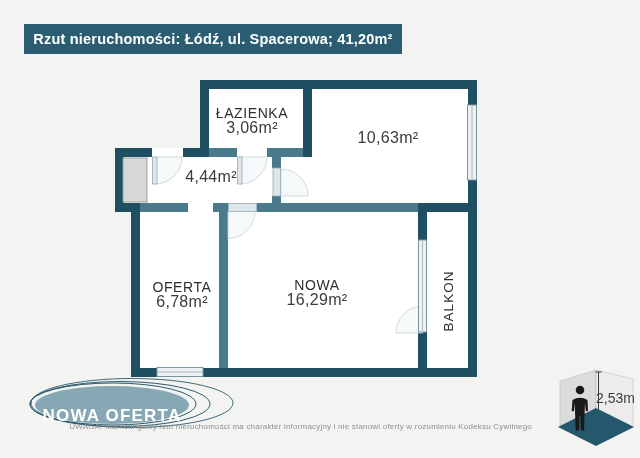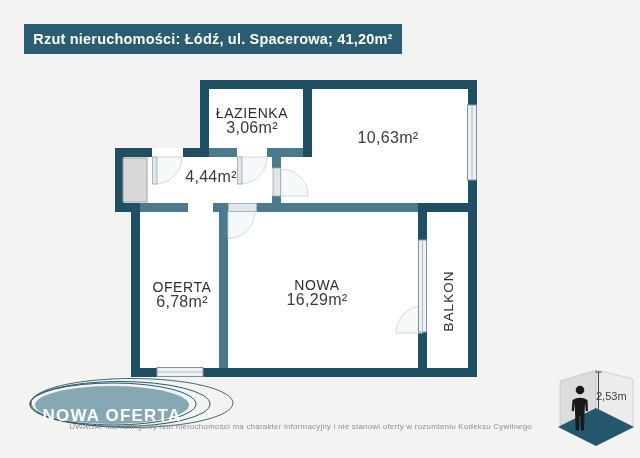--- a/index.html
+++ b/index.html
@@ -22,21 +22,21 @@
   .badge-label{
     position:absolute;left:32px;top:395px;width:160px;text-align:center;
     color:#ffffff;font-size:17px;font-weight:bold;letter-spacing:1.2px;line-height:20px;
     white-space:nowrap;
     margin-top:11px;
   }
   .disclaimer{
     position:absolute;left:28px;top:421px;width:504px;text-align:right;
     font-size:8px;line-height:11px;color:#8f8f8f;letter-spacing:.2px;
   }
-  .height-label{position:absolute;left:564px;top:390px;font-size:11px;color:#3d3d3d;white-space:nowrap;padding-left:32px;}
+  .height-label{position:absolute;left:564px;top:390px;font-size:14px;color:#3d3d3d;white-space:nowrap;padding-left:32px;}
 </style>
 </head>
 <body>
 
 <div class="stage">
 
   <div class="title-bar">Rzut nieruchomości: Łódź, ul. Spacerowa; 41,20m²</div>
 
   <svg width="640" height="458" viewBox="0 0 640 458">
 

